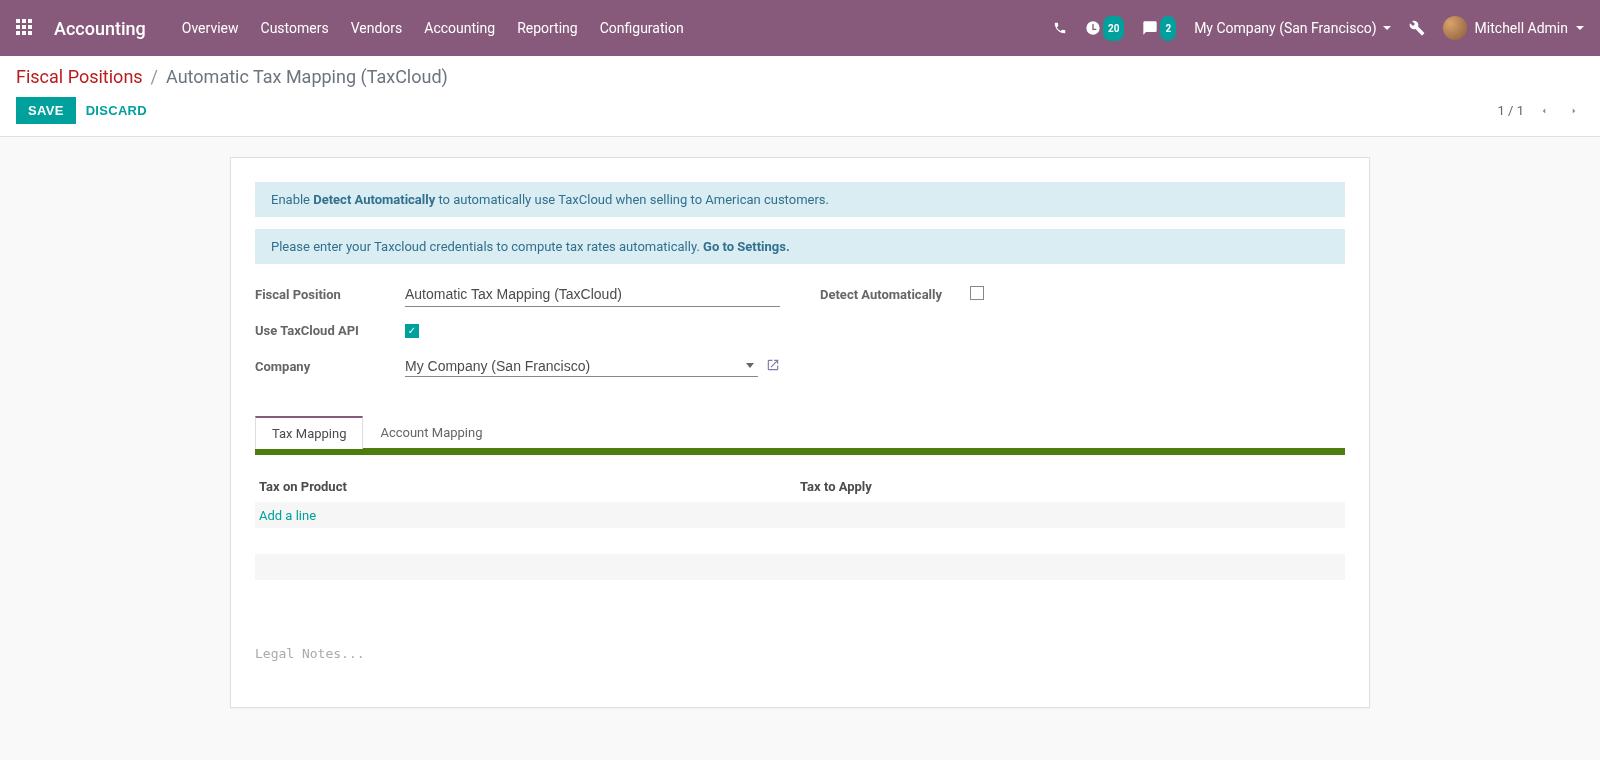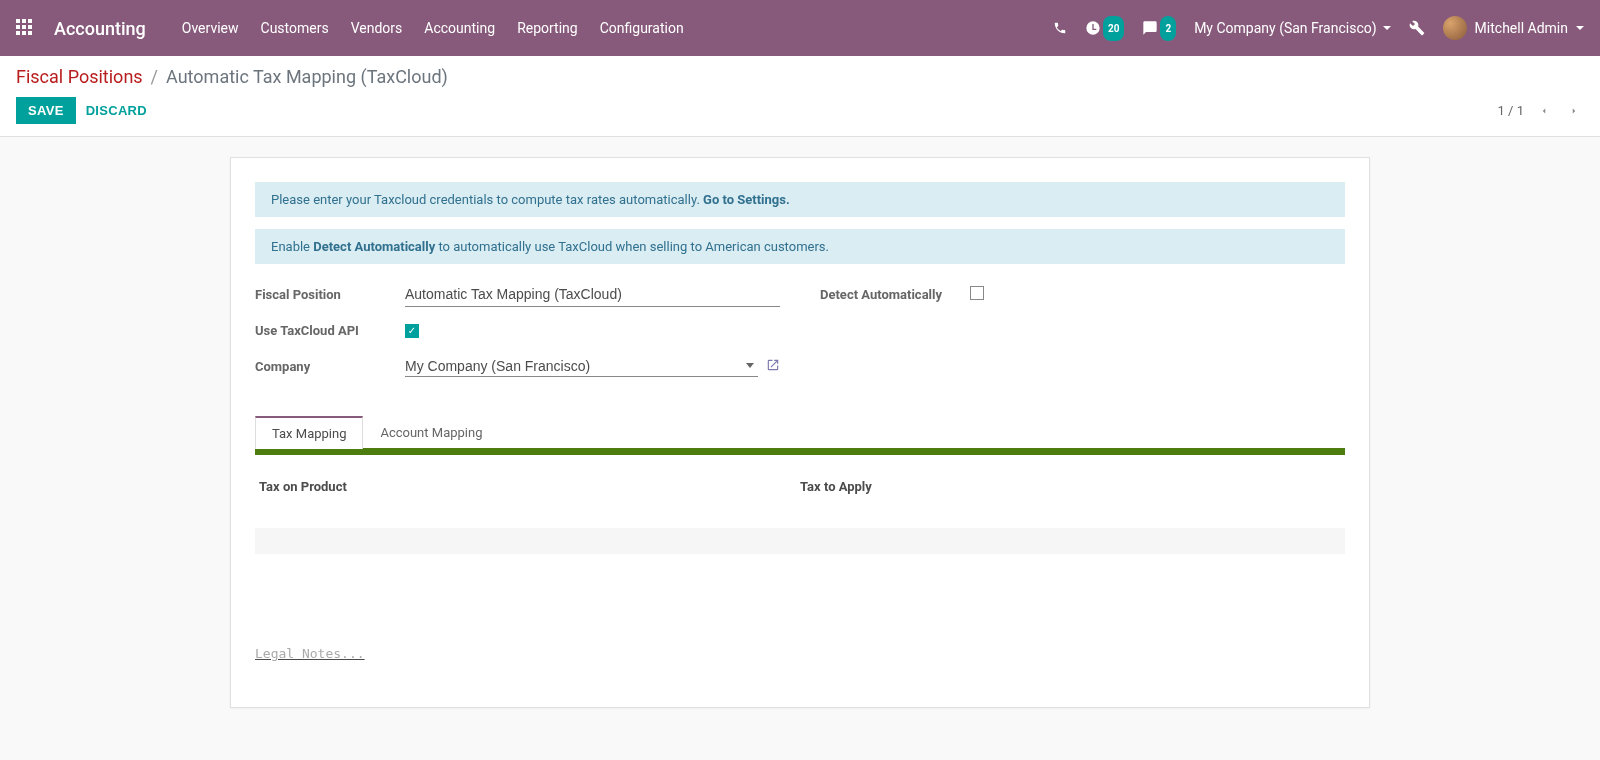--- a/index.html
+++ b/index.html
@@ -64,21 +64,21 @@
 
 .tab-content { padding-top: 16px; }
 .table-header { display: flex; font-weight: 700; color: #4c4c4c; font-size: 13px; padding: 8px 4px; }
 .th1 { flex: 1; }
 .th2 { flex: 1; }
 .add-line { color: #00a09d; cursor: pointer; padding: 6px 4px; font-size: 13px; display: inline-block; }
 .table-body { min-height: 120px; }
 .row-alt { background: #f6f6f6; height: 26px; }
 
 .legal-notes { margin-top: 20px; }
-.legal-notes textarea { width: 100%; border: none; resize: none; background: transparent; font-size: 13px; color: #4c4c4c; padding: 4px 0; outline: none; text-decoration: underline; }
+.legal-notes textarea { width: 100%; border: none; resize: none; background: transparent; font-size: 13px; color: #4c4c4c; padding: 4px 0; outline: none; }
 .legal-notes textarea::placeholder { color: #aaa; font-style: normal; }
 </style>
 </head>
 <body>
 
 <div class="navbar">
   <div class="nav-apps">
     <span></span>
       <span></span>
       <span></span>
@@ -155,25 +155,25 @@
           </svg>
       </div>
     </div>
   </div>
 </div>
 
 <div class="sheet-bg">
   <div class="sheet">
 
     <div class="alert-info">
+      <span>Enable </span><strong>Detect Automatically</strong><span> to automatically use TaxCloud when selling to American customers.</span>
+    </div>
+
+    <div class="alert-info">
       <span>Please enter your Taxcloud credentials to compute tax rates automatically. </span><a>Go to Settings.</a>
-    </div>
-
-    <div class="alert-info">
-      <span>Enable </span><strong>Detect Automatically</strong><span> to automatically use TaxCloud when selling to American customers.</span>
     </div>
 
     <div class="form-grid">
       <div class="form-col">
         <div class="form-row">
           <div class="form-label">Fiscal Position</div>
           <div class="form-field">
             <input class="input-text" value="Automatic Tax Mapping (TaxCloud)" style="">
           </div>
         </div>
@@ -212,20 +212,23 @@
       <div class="tab active">Tax Mapping</div>
       <div class="tab">Account Mapping</div>
     </div>
 
     <div class="tab-content">
       <div class="table-header">
         <div class="th1">Tax on Product</div>
         <div class="th2">Tax to Apply</div>
       </div>
       <div class="table-body">
+        <div class="row-alt">
+          <a class="add-line">Add a line</a>
+        </div>
         <div style="height:26px"></div>
         <div class="row-alt"></div>
       </div>
     </div>
 
     <div class="legal-notes">
       <textarea rows="2" placeholder="Legal Notes..." style=""></textarea>
     </div>
 
   </div>

